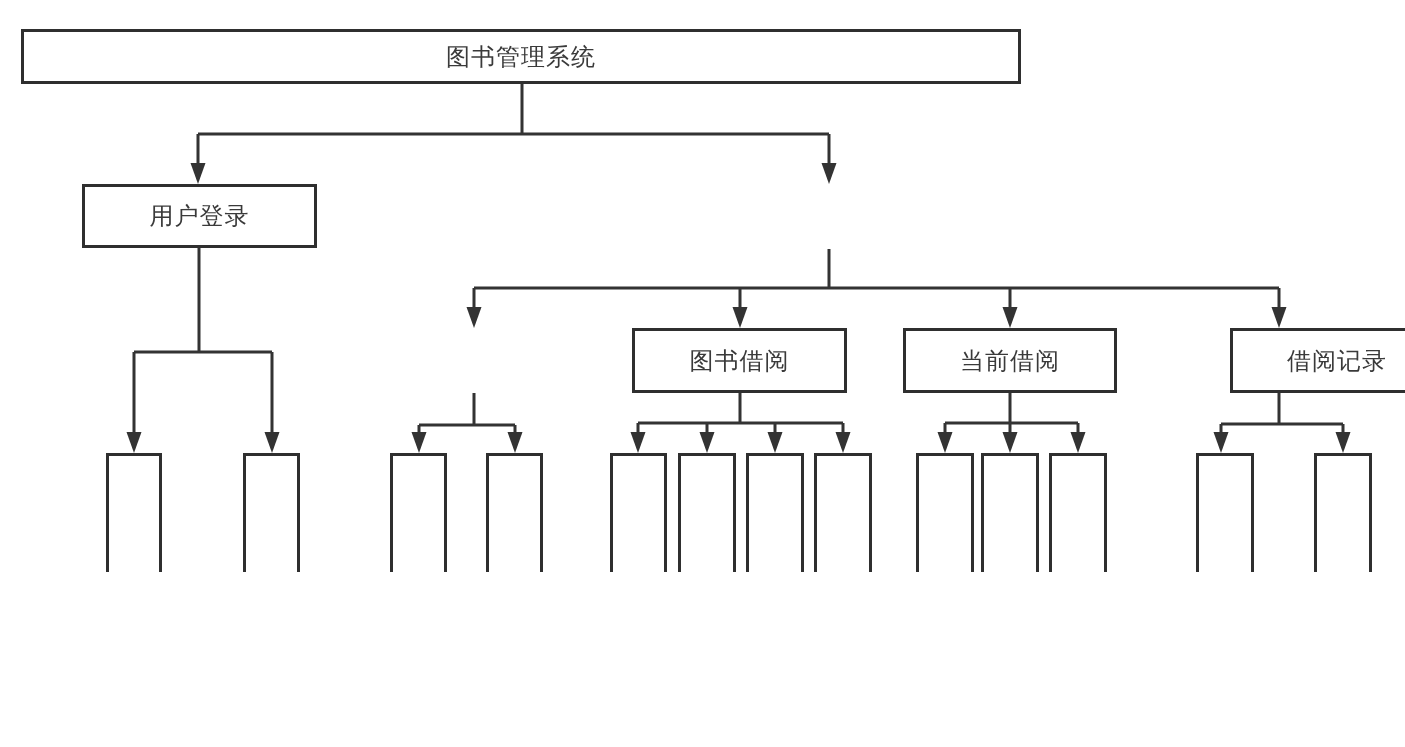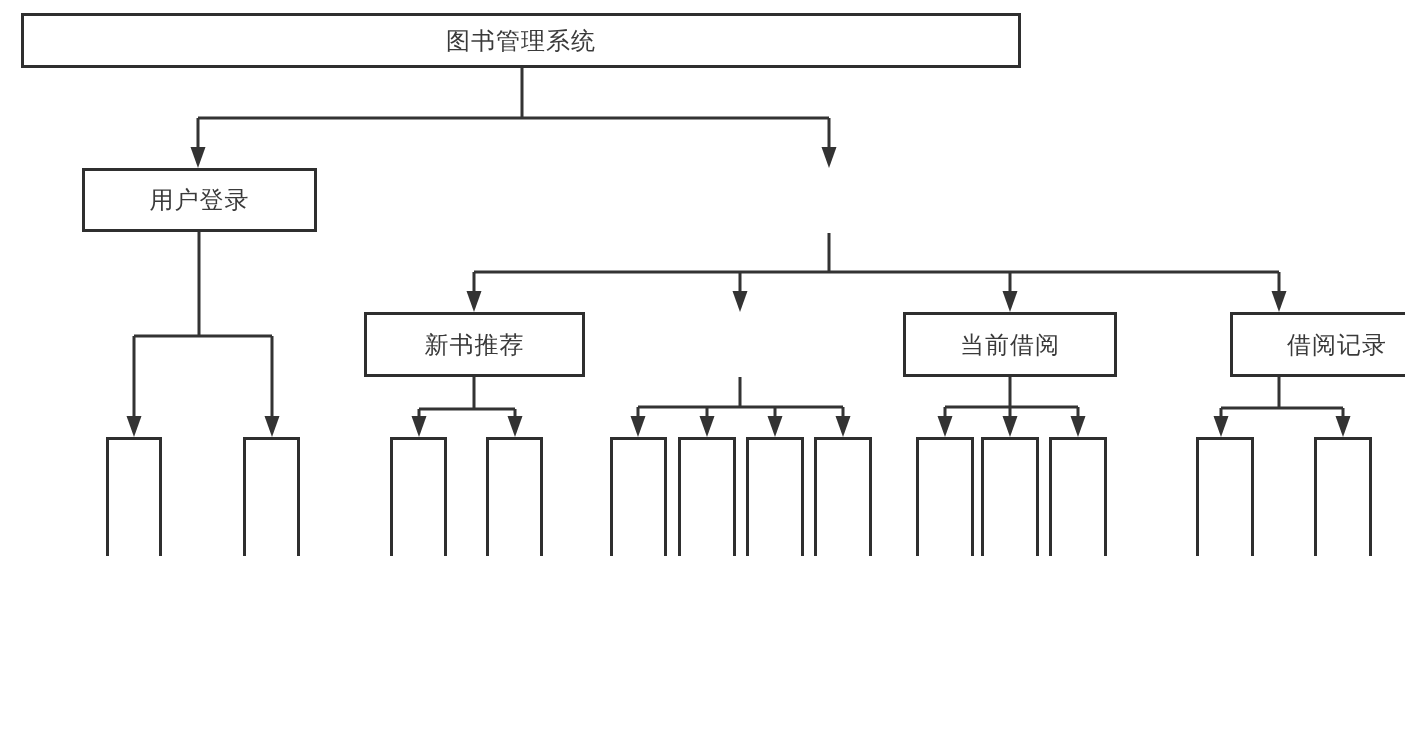--- a/index.html
+++ b/index.html
@@ -7,20 +7,21 @@
     padding: 0;
     background: #ffffff;
   }
   .stage {
     position: relative;
     width: 1405px;
     height: 556px;
     background: #ffffff;
     font-family: "Liberation Sans", "DejaVu Sans", sans-serif;
     overflow: hidden;
+    margin-top: 16px;
   }
   .connectors {
     position: absolute;
     left: 0;
     top: 0;
     width: 1405px;
     height: 747px;
     z-index: 1;
   }
   .connectors path {
@@ -109,22 +110,22 @@
   </svg>
 
   <div class="box" style="left:21px; top:13px; width:1000px; height:55px;">
     <span class="h-label">图书管理系统</span>
   </div>
 
   <div class="box" style="left:82px; top:168px; width:235px; height:64px;">
     <span class="h-label">用户登录</span>
   </div>
 
-  <div class="box" style="left:364px; top:312px; width:221px; height:65px;">
-    <span class="h-label">新书推荐</span>
+  <div class="box" style="left:632px; top:312px; width:215px; height:65px;">
+    <span class="h-label">图书借阅</span>
   </div>
   <div class="box" style="left:903px; top:312px; width:214px; height:65px;align-items:center;">
     <span class="h-label">当前借阅</span>
   </div>
   <div class="box" style="left:1230px; top:312px; width:214px; height:65px;">
     <span class="h-label">借阅记录</span>
   </div>
 
   <div class="box leaf" style="left:106px; top:437px; width:56px; height:297px;">
     <span>用户登录</span>

